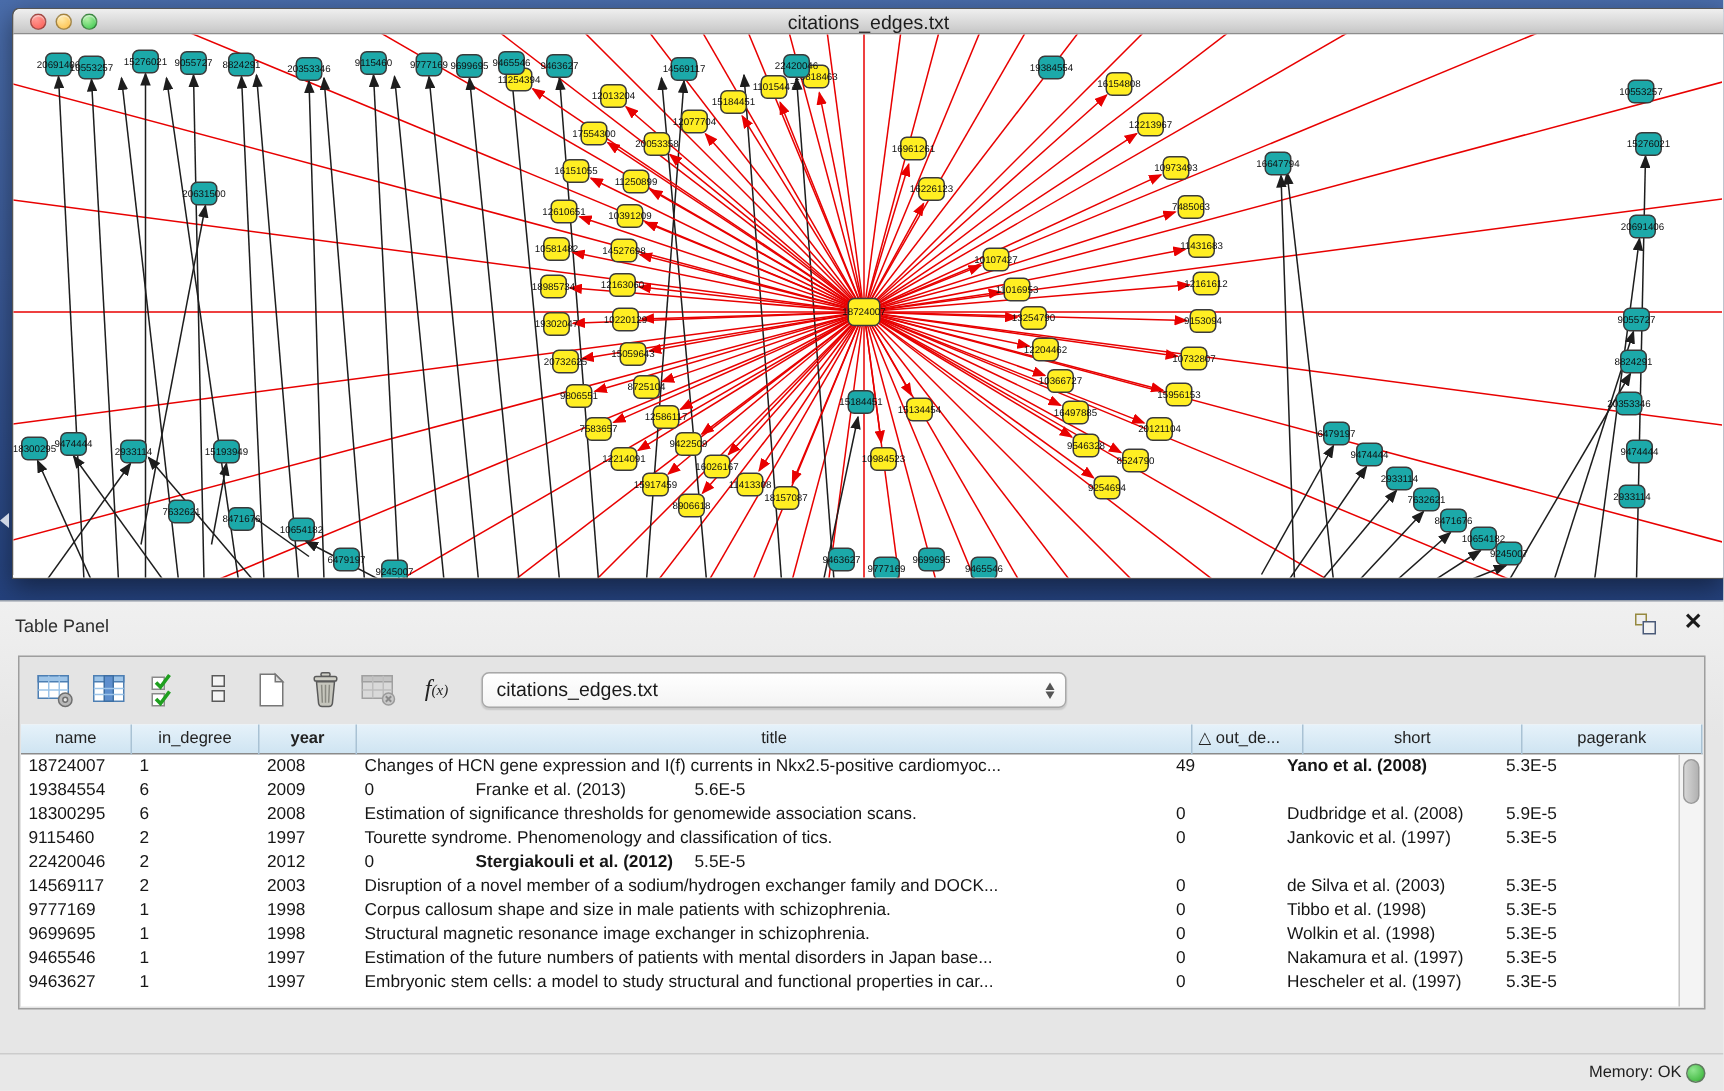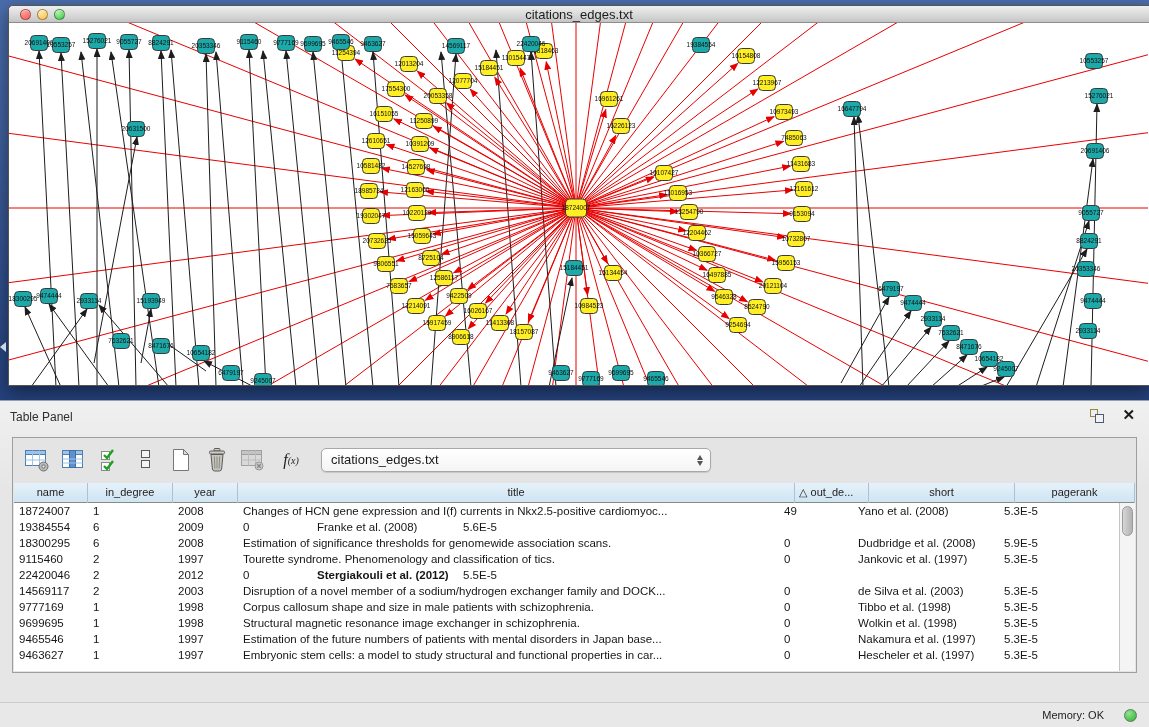--- a/index.html
+++ b/index.html
@@ -84,21 +84,21 @@
     border:1px solid #9b9b9b; border-left:none; background:linear-gradient(180deg,#ffffff,#f1f1f1);
     color:#1c1c1c; }
   .seg:first-child { border-left:1px solid #9b9b9b; border-radius:4px 0 0 4px; }
   .seg:last-child { border-radius:0 4px 4px 0; }
   .seg.sel { background:linear-gradient(180deg,#8a8a8a,#686868); color:#efefef; }
 
   
   #statusbar { position:absolute; left:0; top:702px; width:1149px; height:25px;
     background:#e8e8e8; border-top:1px solid #cccccc;
     display:flex; align-items:center; justify-content:flex-end; padding-right:12px; }
-  #mem-label { font-size:11px; color:#222; margin-right:20px; }
+  #mem-label { font-size:11px; color:#222; margin-right:3px; }
   #mem-dot { width:13px; height:13px; border-radius:50%; border:1px solid #5f7a5f;
     background:radial-gradient(circle at 35% 30%,#8fe68f,#2fae2f); }
 </style>
 </head>
 <body>
 
 <div id="stage">
 
   <div id="desktop">
     <div id="graph-window">
@@ -759,42 +759,42 @@
               <i class="up"></i>
               <i class="down"></i>
             </span>
         </div>
       </div>
 
       <div id="table-wrap">
         <div id="thead">
             <div class="hcell" style="width: 74px;">name</div>
             <div class="hcell" style="width: 85px;">in_degree</div>
-            <div class="hcell" style="width: 65px;">year</div>
+            <div class="hcell" style="width: 65px; font-weight: bold;">year</div>
             <div class="hcell" style="flex: 1 1 0%;">title</div>
             <div class="hcell sorted" style="width: 74px;">△ out_de...</div>
             <div class="hcell" style="width: 146px;">short</div>
             <div class="hcell" style="width: 120px;">pagerank</div>
           </div>
         <div id="tbody">
             <div class="trow">
               <div class="cell" style="width: 74px;">18724007</div>
               <div class="cell" style="width: 85px;">1</div>
               <div class="cell" style="width: 65px;">2008</div>
               <div class="cell" style="flex: 1 1 0%;">Changes of HCN gene expression and I(f) currents in Nkx2.5-positive cardiomyoc...</div>
               <div class="cell" style="width: 74px;">49</div>
-              <div class="cell" style="width: 146px;">Yano et al. (2008)</div>
+              <div class="cell" style="width: 146px; font-weight: bold;">Yano et al. (2008)</div>
               <div class="cell" style="width: 120px;">5.3E-5</div>
             </div>
             <div class="trow">
               <div class="cell" style="width: 74px;">19384554</div>
               <div class="cell" style="width: 85px;">6</div>
               <div class="cell" style="width: 65px;">2009</div>
               <div class="cell" style="width: 74px;">0</div>
-              <div class="cell" style="width: 146px;">Franke et al. (2008)</div>
+              <div class="cell" style="width: 146px;">Franke et al. (2013)</div>
               <div class="cell" style="width: 120px;">5.6E-5</div>
             </div>
             <div class="trow">
               <div class="cell" style="width: 74px;">18300295</div>
               <div class="cell" style="width: 85px;">6</div>
               <div class="cell" style="width: 65px;">2008</div>
               <div class="cell" style="flex: 1 1 0%;">Estimation of significance thresholds for genomewide association scans.</div>
               <div class="cell" style="width: 74px;">0</div>
               <div class="cell" style="width: 146px;">Dudbridge et al. (2008)</div>
               <div class="cell" style="width: 120px;">5.9E-5</div>

